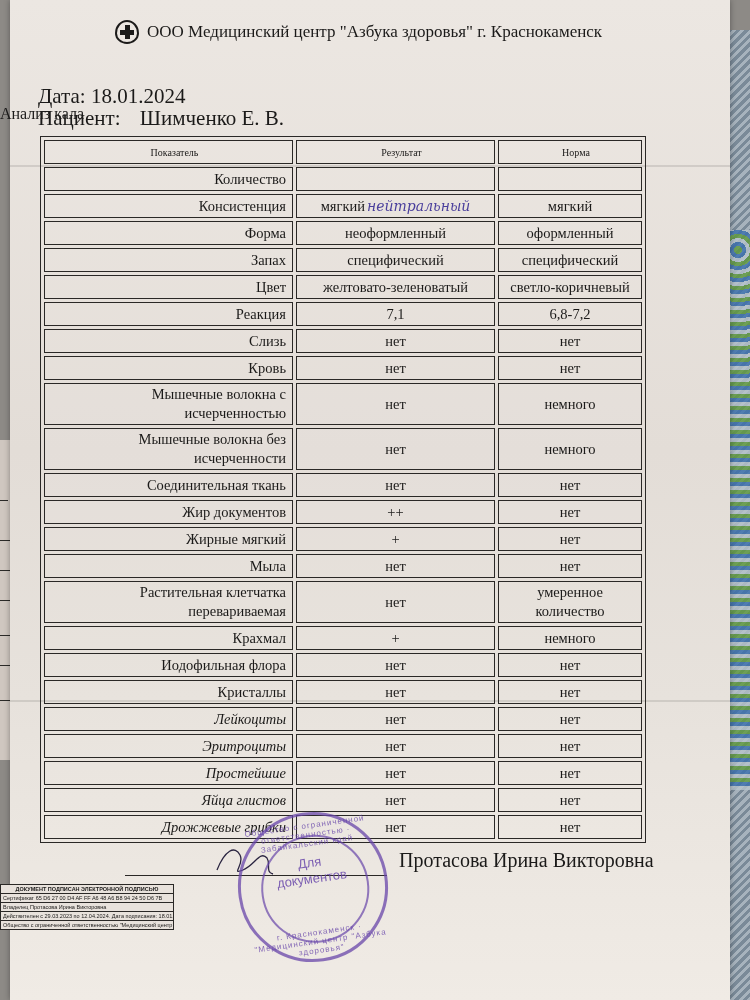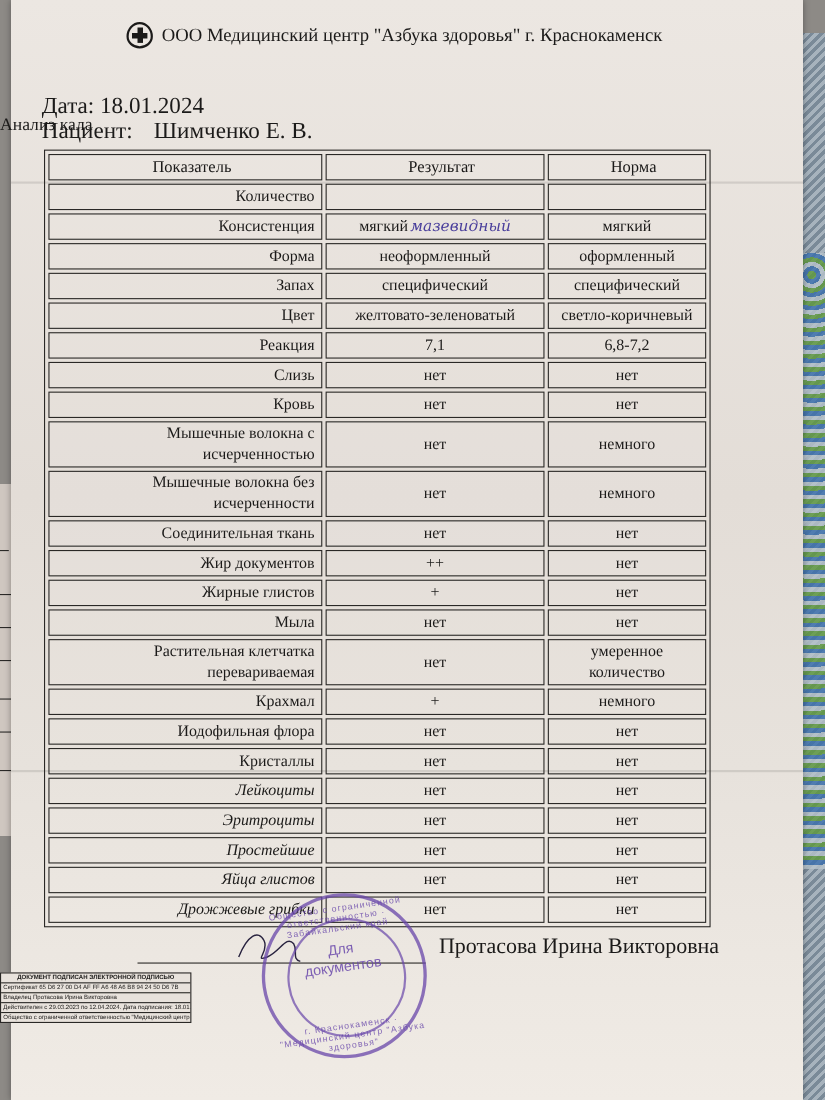--- a/index.html
+++ b/index.html
@@ -50,21 +50,21 @@
   table.results {
     position:absolute; left:40px; top:136px; width:606px;
     border-collapse:separate; border-spacing:3px;
     border:1.5px solid #2a2826;
     font-size:14.5px;
   }
   table.results td, table.results th {
     border:1.5px solid #2a2826; padding:1px 6px; height:20px;
     font-weight:normal; background:rgba(255,255,255,.05);
   }
-  table.results th { font-size:15px; text-align:center;padding-left:18px; }
+  table.results th { font-size:10px; text-align:center;padding-left:18px; }
   table.results td.param { text-align:right; width:235px; }
   table.results td.res { text-align:center; width:185px; }
   table.results td.norm { text-align:center; }
   table.results tr.tall td { height:38px; line-height:19px; }
   table.results tr.italic td.param { font-style:italic; }
   .handwritten { font-family:"DejaVu Serif", serif; font-style:italic; color:#4a3f9c; font-size:14px; margin-left:2px; }
 
   .signed-by { position:absolute; left:40px; top:884px; font-size:19px; font-style:italic; }
   .sig-line { position:absolute; left:125px; top:875px; width:262px; height:1px; background:#2a2826; }
   .signer { position:absolute; left:399px; top:849px; font-size:20px; white-space:nowrap;font-family:Liberation Serif, serif; }
@@ -140,21 +140,21 @@
     </tr>
   </thead>
   <tbody>
     <tr>
         <td class="param">Количество</td>
         <td class="res"></td>
         <td class="norm"></td>
       </tr>
     <tr>
         <td class="param">Консистенция</td>
-        <td class="res"><span>мягкий</span><span class="handwritten">мазевидный</span></td>
+        <td class="res"><span>мягкий</span><span class="handwritten">нейтральный</span></td>
         <td class="norm">мягкий</td>
       </tr>
     <tr>
         <td class="param">Форма</td>
         <td class="res">неоформленный</td>
         <td class="norm">оформленный</td>
       </tr>
     <tr>
         <td class="param">Запах</td>
         <td class="res">специфический</td>
@@ -194,21 +194,21 @@
         <td class="param">Соединительная ткань</td>
         <td class="res">нет</td>
         <td class="norm">нет</td>
       </tr>
     <tr>
         <td class="param">Жир документов</td>
         <td class="res">++</td>
         <td class="norm">нет</td>
       </tr>
     <tr>
-        <td class="param">Жирные глистов</td>
+        <td class="param">Жирные мягкий</td>
         <td class="res">+</td>
         <td class="norm">нет</td>
       </tr>
     <tr>
         <td class="param">Мыла</td>
         <td class="res">нет</td>
         <td class="norm">нет</td>
       </tr>
     <tr class="tall">
         <td class="param">Растительная клетчатка перевариваемая</td>

